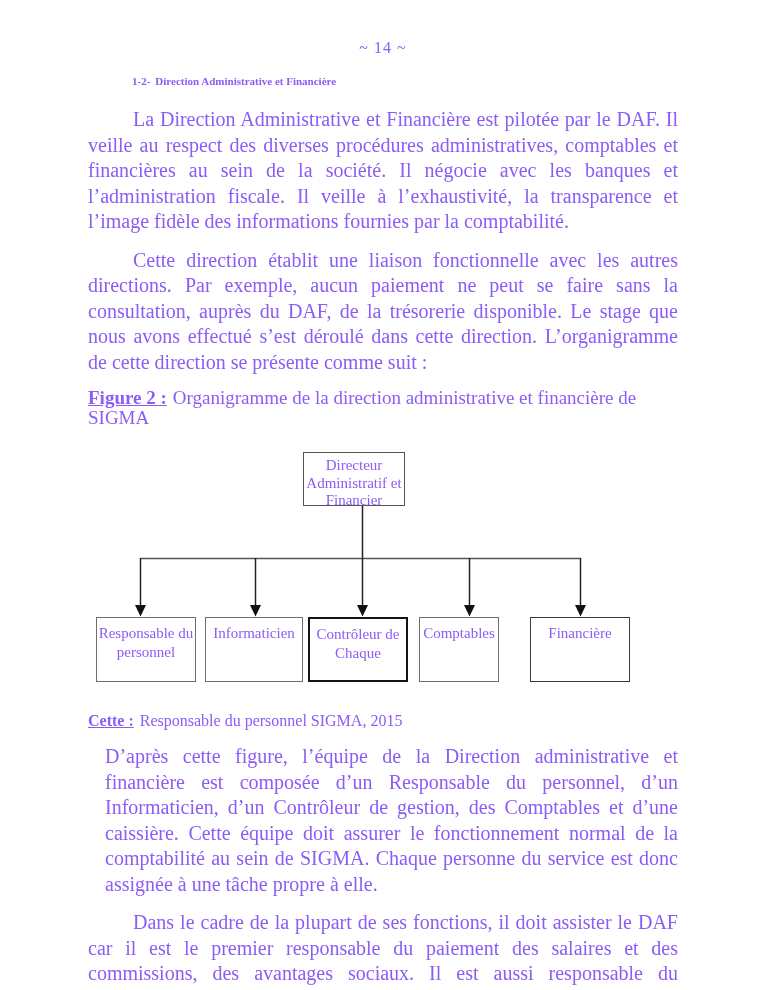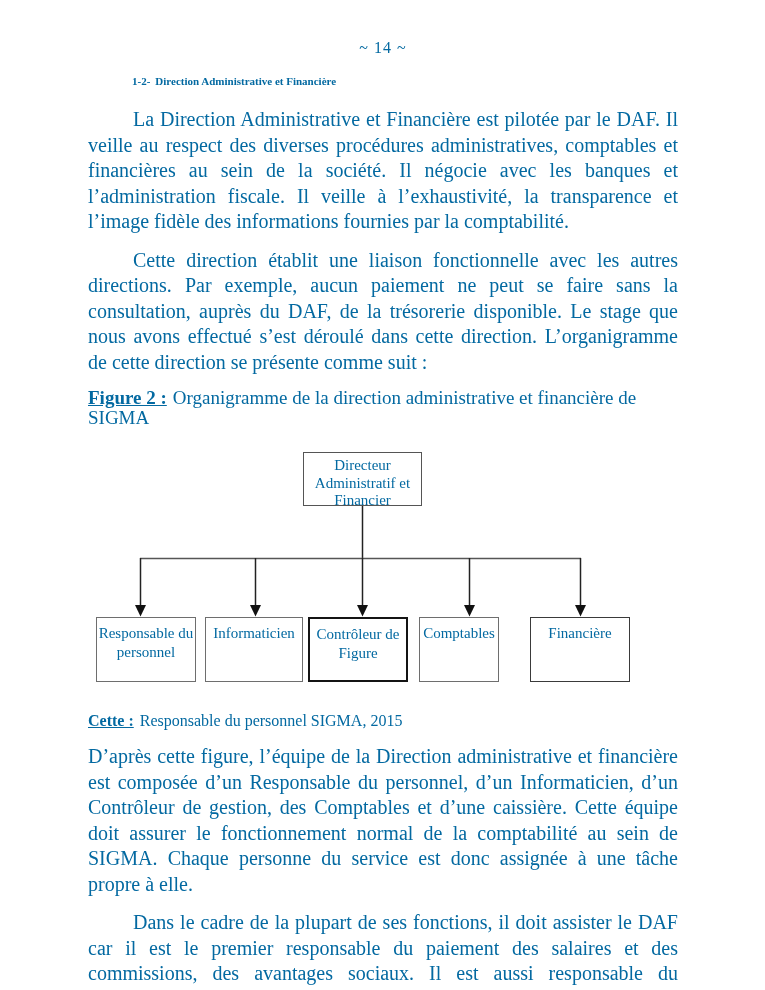--- a/index.html
+++ b/index.html
@@ -4,21 +4,21 @@
 <style>
   html, body { margin:0; padding:0; background:#ffffff; }
   .page {
     position: relative;
     width: 765px;
     height: 990px;
     background: #ffffff;
     box-sizing: border-box;
     padding: 38px 87px 0 88px;
     font-family: "Liberation Serif", serif;
-    color: #0369a1;
+    color: #8b5cf6;
     overflow: hidden;
   }
   .pagenum {
     text-align: center;
     font-size: 16px;
     line-height: 20px;
     margin-bottom: 13px;
     letter-spacing: 1px;
   }
   .h2 {
@@ -35,21 +35,21 @@
     margin: 15px 0 5px 88px;
   }
   .h3 .num { margin-right: 14px; }
   p.body {
     margin: 0 0 13px 0;
     font-size: 20px;
     line-height: 25.5px;
     text-align: justify;
     text-indent: 45px;
   }
-  p.noindent { text-indent: 0; }
+  p.noindent { text-indent: 0; margin-left: 17px; }
   .caption {
     font-size: 19px;
     line-height: 20px;
     margin: 5px 0 6px 0;
   }
   .caption .lbl, .source .lbl {
     font-weight: bold;
     text-decoration: underline;
     margin-right: 6px;
   }
@@ -67,21 +67,21 @@
   .node {
     position: absolute;
     box-sizing: border-box;
     background: #ffffff;
     text-align: center;
     font-size: 15px;
     line-height: 19px;
     border: 1px solid #6e6e6e;
   }
   .node-root {
-    left: 215px; top: 18px; width: 119px; height: 54px;
+    left: 215px; top: 18px; width: 102px; height: 54px;
     border-color: #555555;
     padding: 4px 1px 8px 1px;
     line-height: 17.5px;
   }
   .node-child { top: 183px; height: 65px; padding-top: 6px; }
   .node-c1 { left: 8px;   width: 100px; }
   .node-c2 { left: 117px; width: 98px; text-align: center;  }
   .node-c3 { left: 220px; width: 100px; border: 2px solid #141414; }
   .node-c4 { left: 331px; width: 80px; }
   .node-c5 { left: 442px; width: 100px; border-color: #3a3a3a; }
@@ -120,21 +120,21 @@
 
       <polygon points="47,171 58,171 52.5,182.5" fill="#111111"></polygon>
       <polygon points="162,171 173,171 167.5,182.5" fill="#111111"></polygon>
       <polygon points="269,171 280,171 274.5,182.5" fill="#111111"></polygon>
       <polygon points="376,171 387,171 381.5,182.5" fill="#111111"></polygon>
       <polygon points="487,171 498,171 492.5,182.5" fill="#111111"></polygon>
     </svg>
     <div class="node node-root">Directeur Administratif et Financier</div>
     <div class="node node-child node-c1">Responsable du personnel</div>
     <div class="node node-child node-c2">Informaticien</div>
-    <div class="node node-child node-c3">Contrôleur de Figure</div>
+    <div class="node node-child node-c3">Contrôleur de Chaque</div>
     <div class="node node-child node-c4">Comptables</div>
     <div class="node node-child node-c5">Financière</div>
   </div>
 
   <div class="source">
     <span class="lbl">Cette :</span><span>Responsable du personnel SIGMA, 2015</span>
   </div>
 
   <p class="body noindent">D’après cette figure, l’équipe de la Direction administrative et financière est composée d’un Responsable du personnel, d’un Informaticien, d’un Contrôleur de gestion, des Comptables et d’une caissière. Cette équipe doit assurer le fonctionnement normal de la comptabilité au sein de SIGMA. Chaque personne du service est donc assignée à une tâche propre à elle.</p>
 

